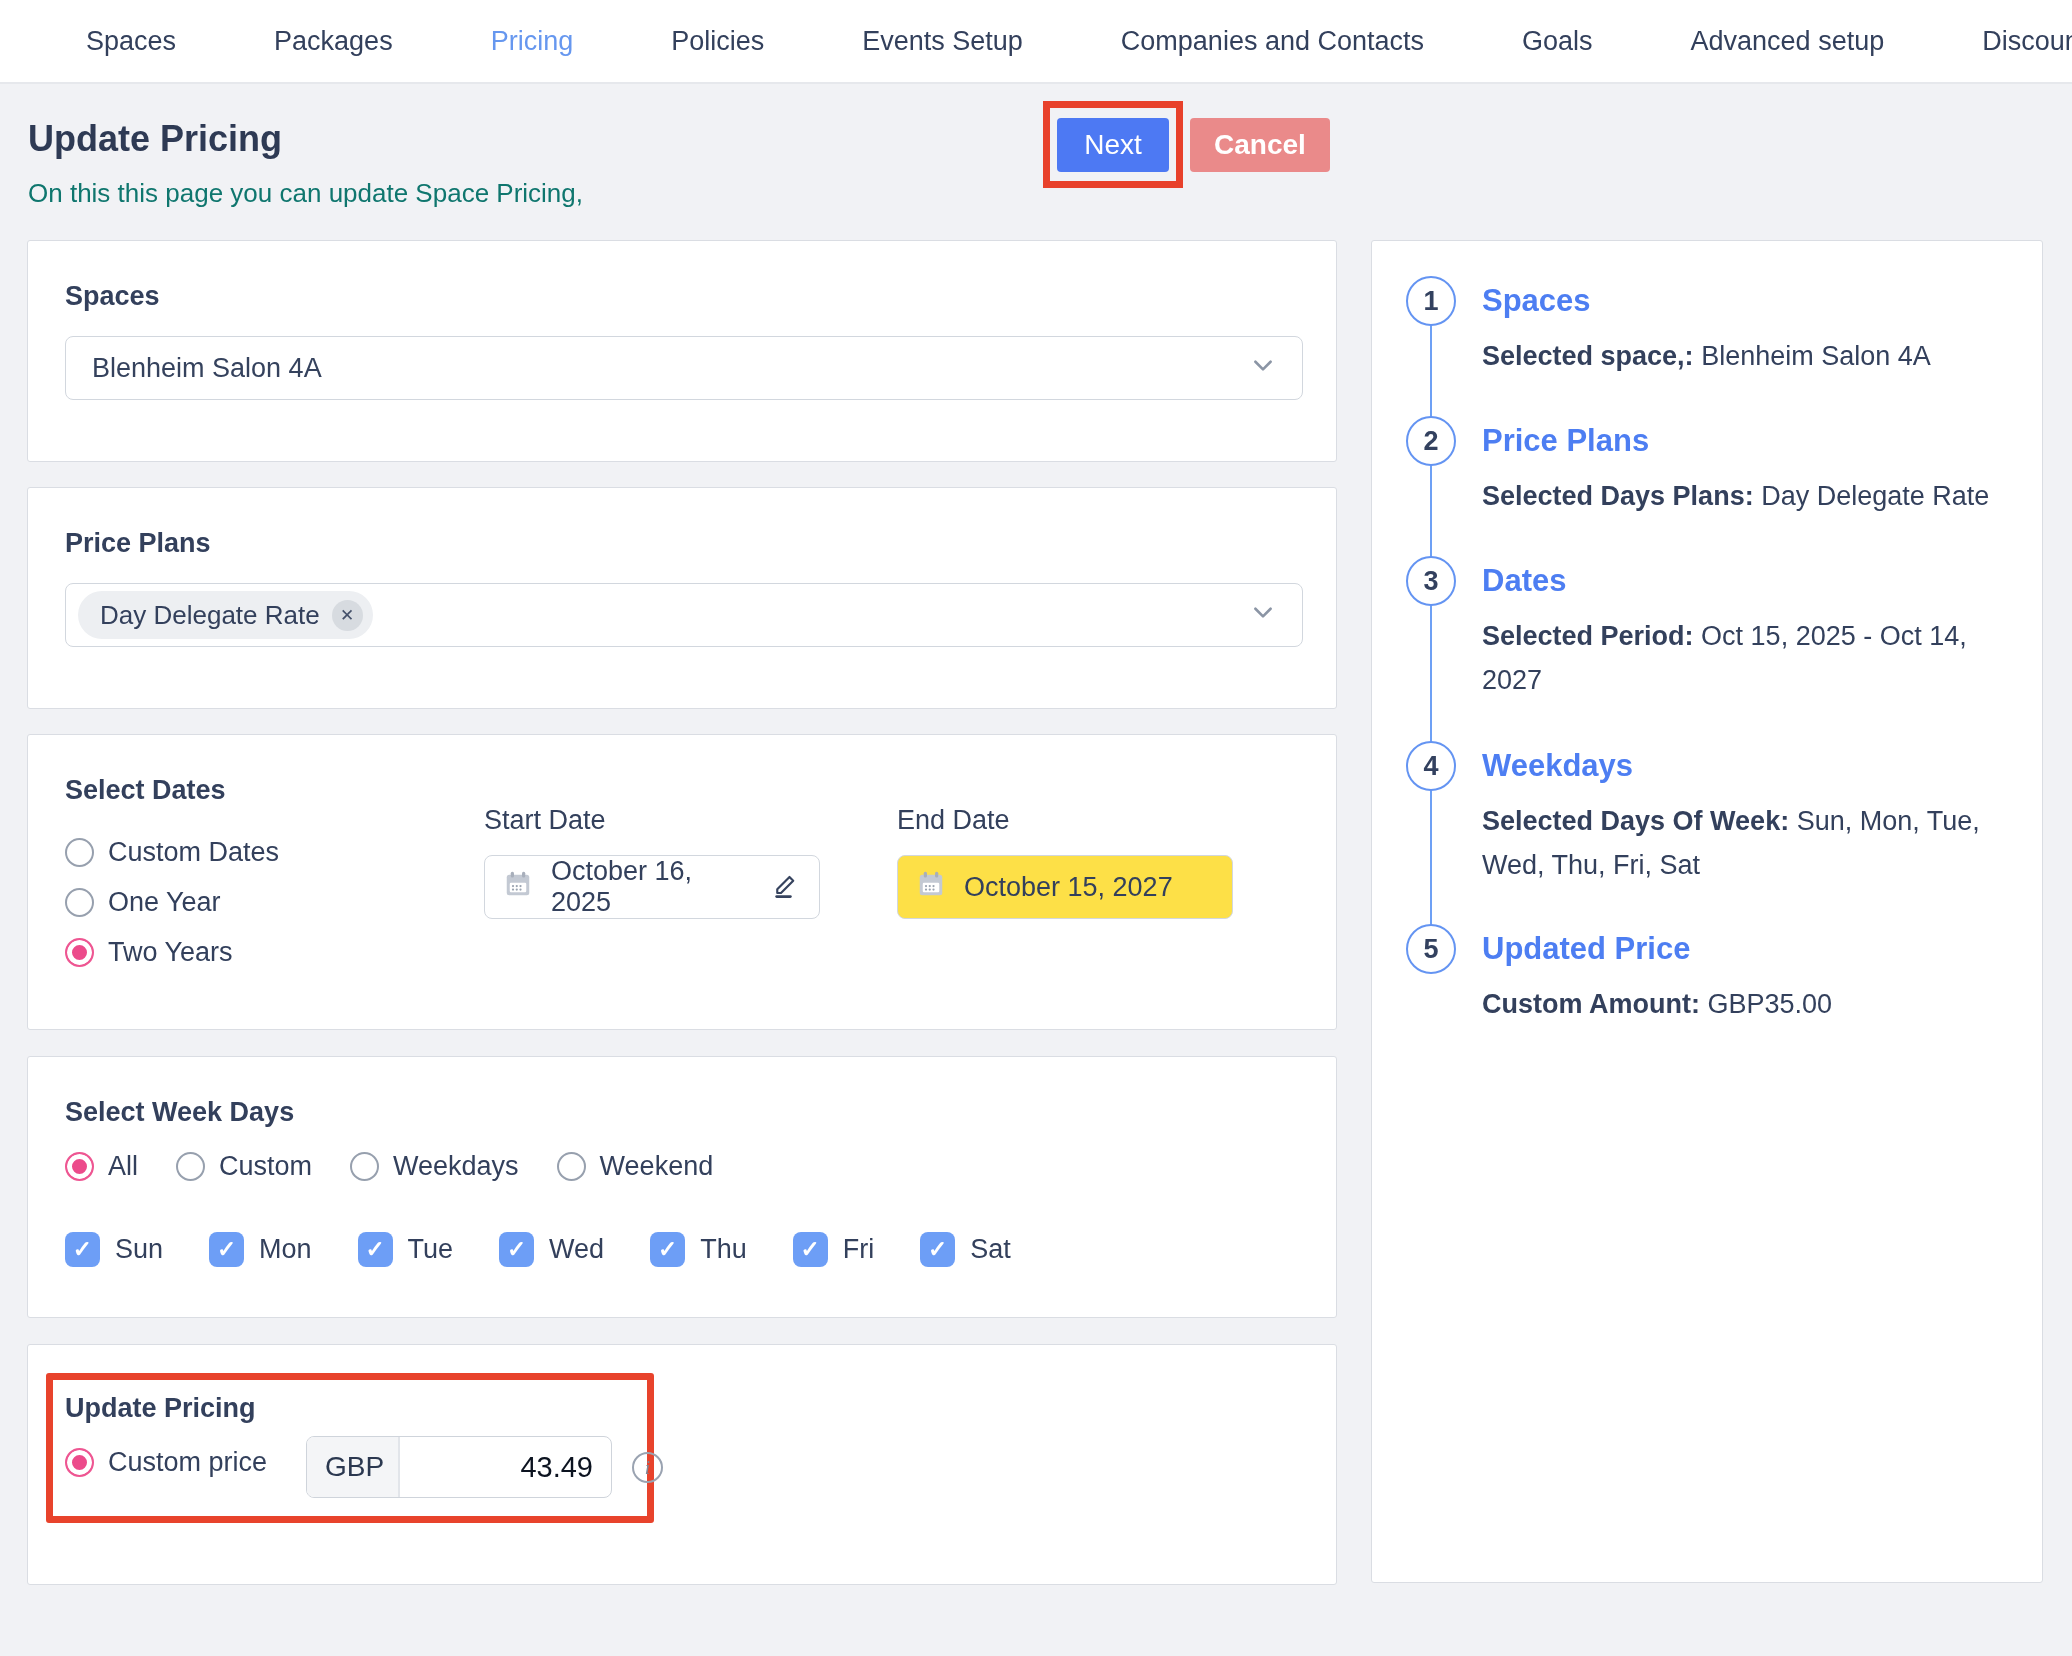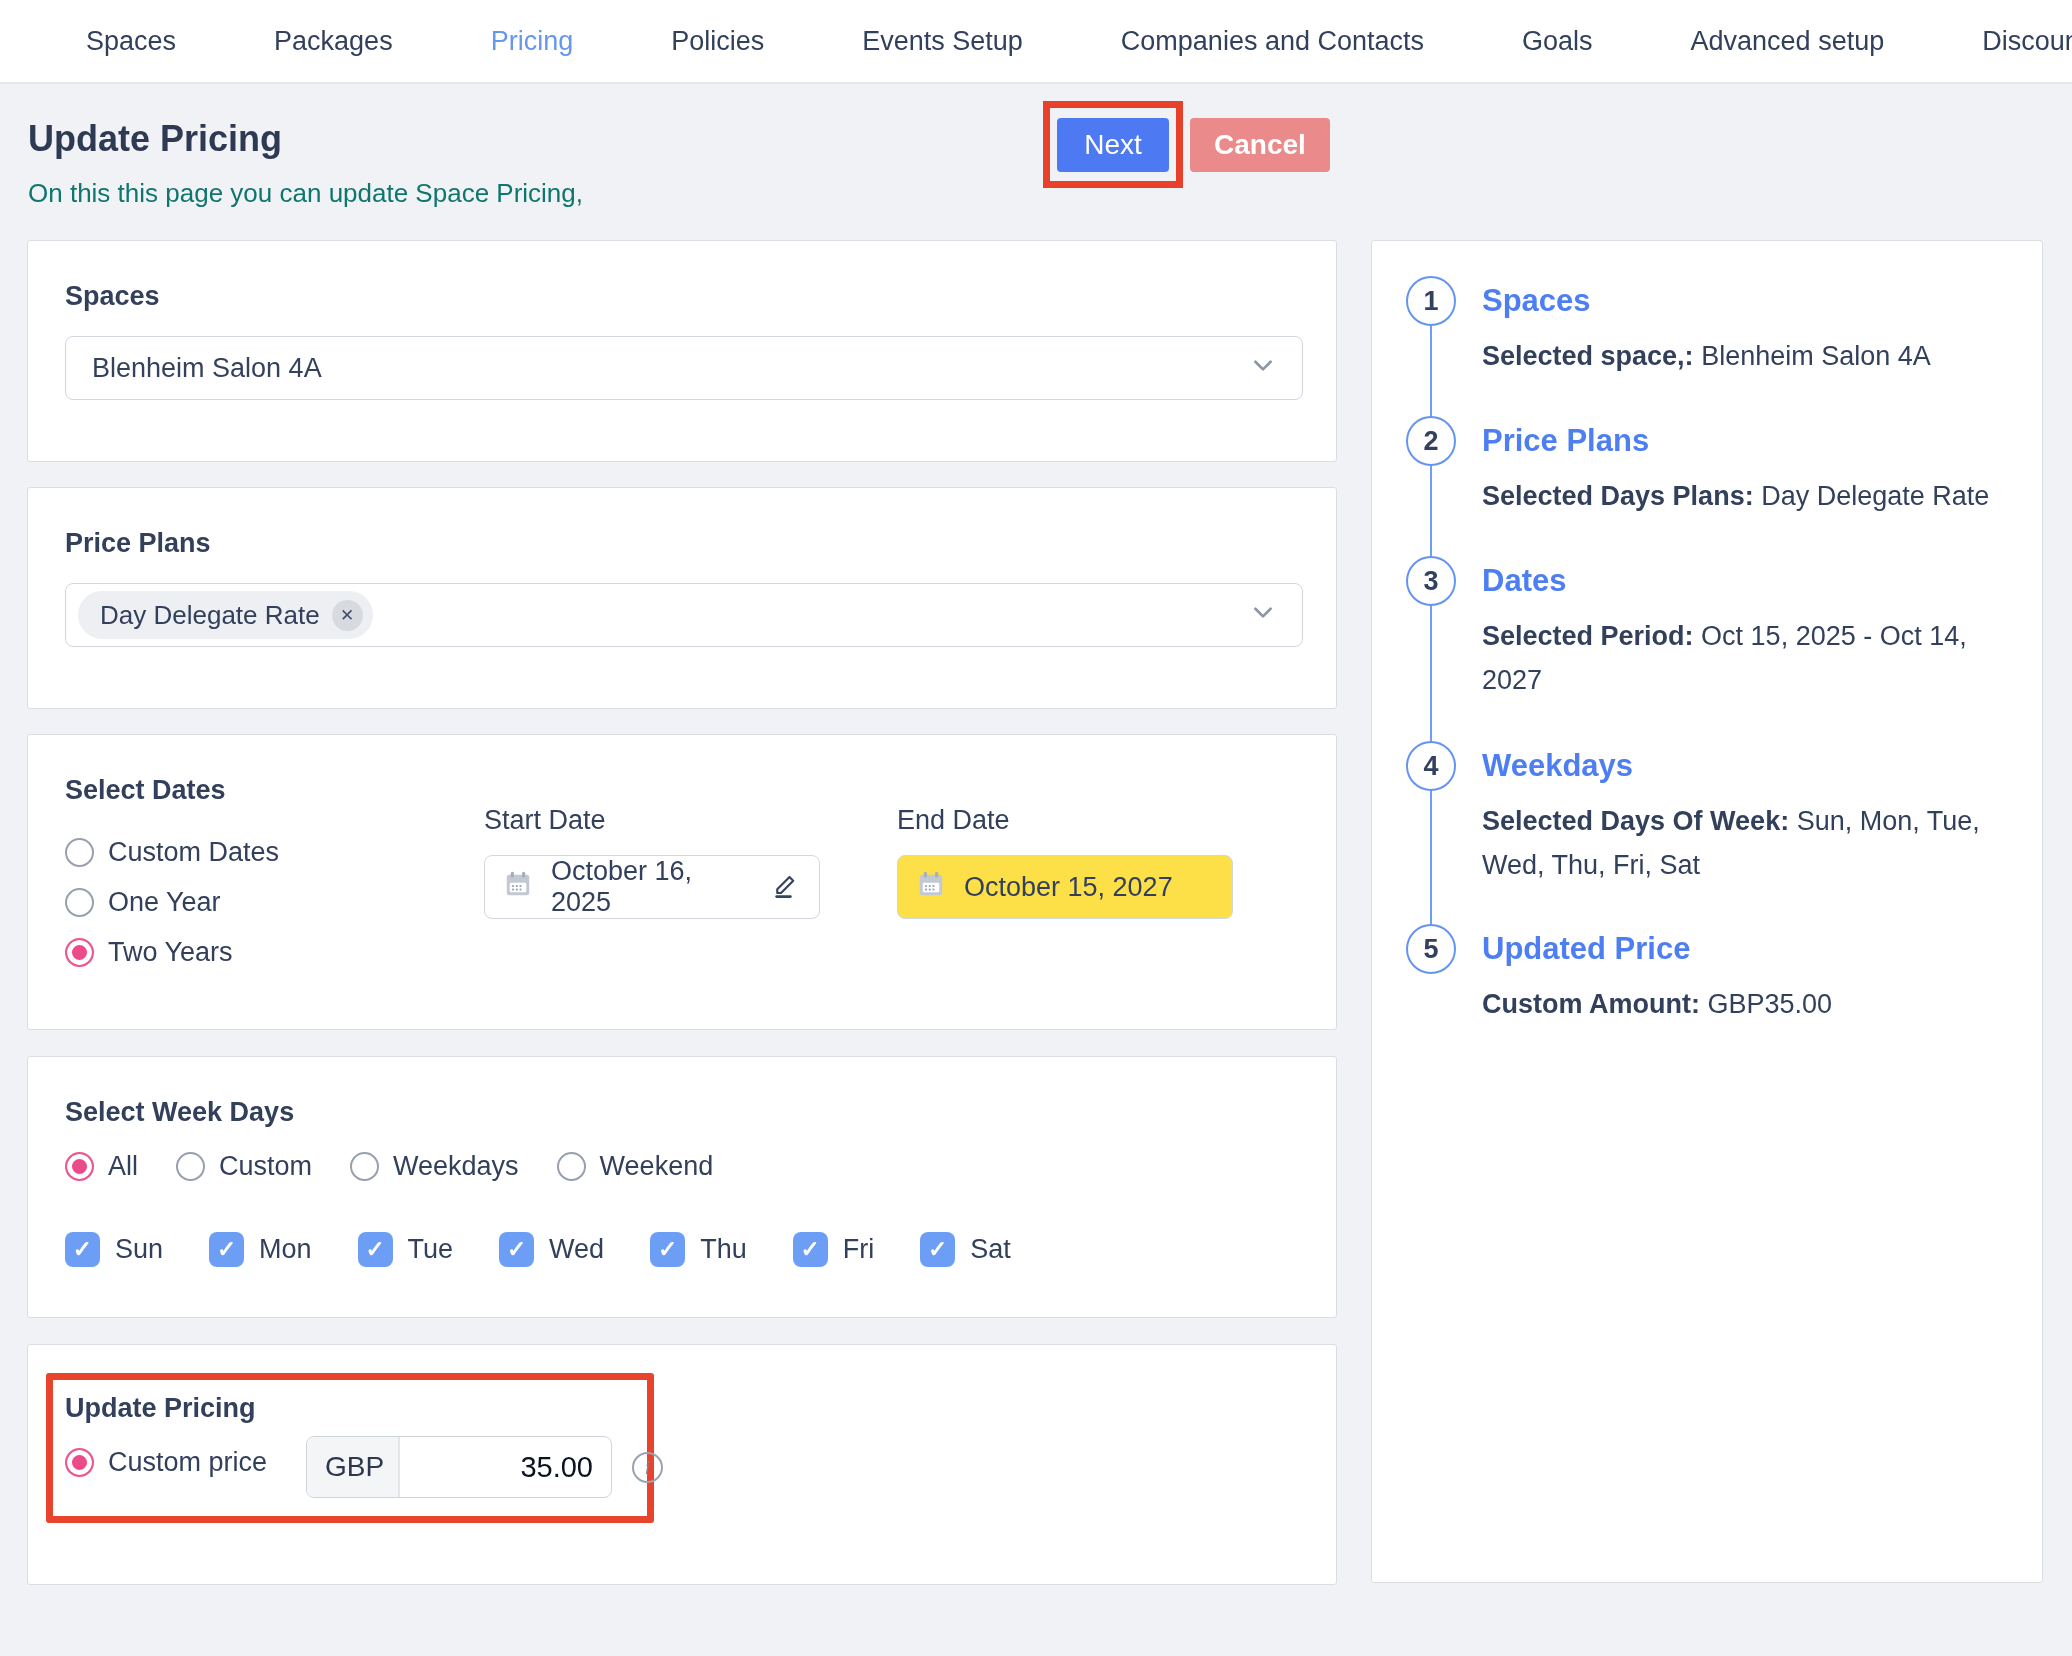--- a/index.html
+++ b/index.html
@@ -301,21 +301,21 @@
   <div class="pricing-annotation"></div>
   <div class="card-heading">Update Pricing</div>
 
   <label class="radio-row custom-price-row">
     <span class="radio checked"></span>
     <span>Custom price</span>
   </label>
 
   <div class="amount-input">
     <span class="currency">GBP</span>
-    <span class="amount">35.00</span>
+    <span class="amount">43.49</span>
   </div>
   <span class="info">i</span>
 </section>
 
 <aside id="summary-card">
   <div class="step-line"></div>
 
   <div class="step s1">
     <span class="step-circle">1</span>
     <span class="step-title">Spaces</span>

